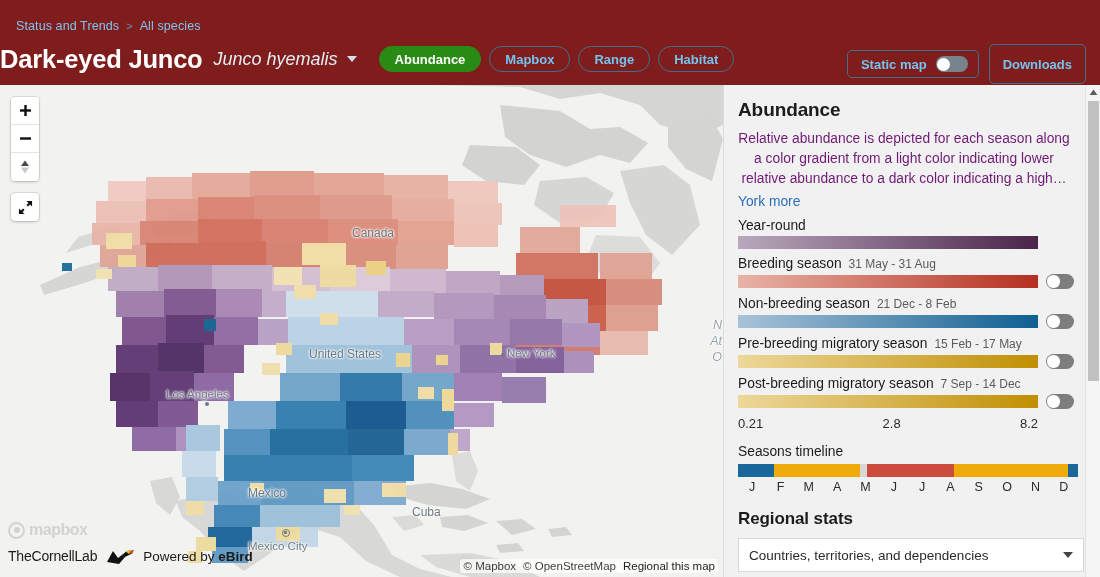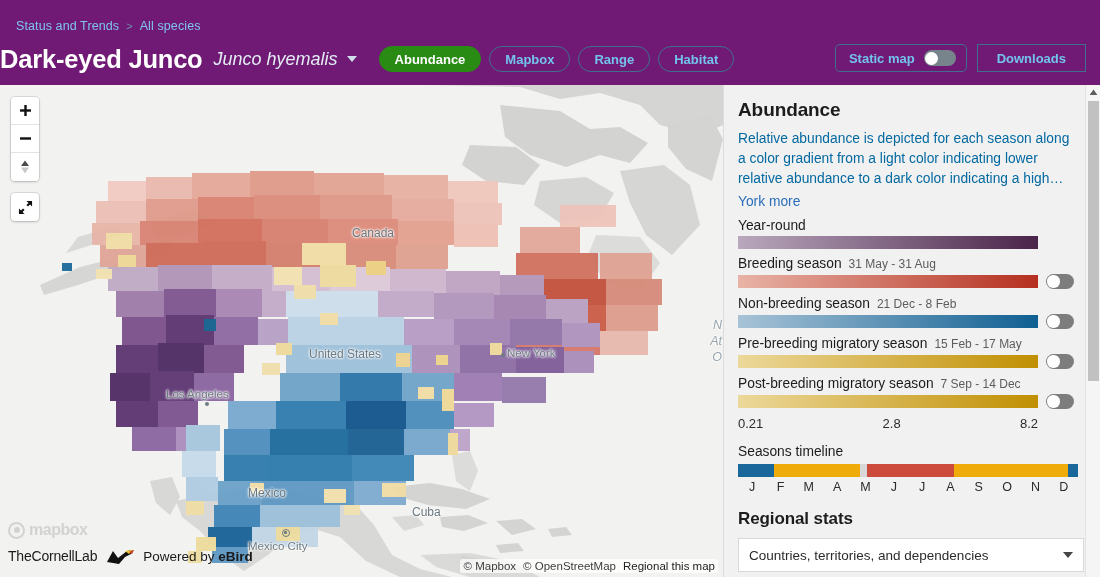--- a/index.html
+++ b/index.html
@@ -8,21 +8,21 @@
     width: 1100px; height: 577px;
     overflow: hidden;
     font-family: "Liberation Sans", sans-serif;
     background: #ffffff;
   }
   .app { position: relative; width: 1100px; height: 577px; overflow: hidden; }
 
   
   .header {
     position: absolute; left: 0; top: 0; width: 1100px; height: 85px;
-    background: #701a75;
+    background: #7f1d1d;
     color: #ffffff;
   }
   .breadcrumb {
     position: absolute; left: 16px; top: 19px;
     font-size: 12.5px; letter-spacing: .1px;
     display: flex; align-items: center; gap: 7px;
   }
   .breadcrumb a { color: #7fc4f0; text-decoration: none; }
   .breadcrumb .sep { color: #6d93ac; font-size: 11px; }
 
@@ -70,22 +70,22 @@
   .staticmap-label { font-size: 13px; font-weight: bold; color: #73c3ef; }
   .toggle {
     width: 32px; height: 16px; border-radius: 9px; background: #77848c;
     position: relative; flex: none;
   }
   .toggle .knob {
     position: absolute; left: 1.5px; top: 1.5px;
     width: 13px; height: 13px; border-radius: 50%; background: #fff;
   }
   .downloads-btn {
-    height: 28px; border: 1.4px solid #3f6f8d; border-radius: 0;
-    display: flex; align-items: center; padding: 0 19px;
+    height: 40px; border: 1.4px solid #3f6f8d; border-radius: 5px;
+    display: flex; align-items: center; padding: 0 13px;
     font-size: 13px; font-weight: bold; color: #73c3ef; cursor: pointer;
   }
 
   
   .map {
     position: absolute; left: 0; top: 85px; width: 723px; height: 492px;
     background: #f2f2f0; overflow: hidden;
   }
   .map-canvas { position: absolute; inset: 0; }
 
@@ -172,21 +172,21 @@
   }
   .panel-inner {
     position: absolute; left: 0; top: 0; width: 360px; height: 100%;
     padding: 14px 14px 0 14px;
   }
   .panel-h1 {
     font-size: 19px; font-weight: bold; color: #1c1c1c; margin-bottom: 8px;
     letter-spacing: -.1px;
   }
   .panel-desc {
-    font-size: 13.8px; line-height: 20px; color: #0369a1; margin-bottom: 3px;
+    font-size: 13.8px; line-height: 20px; color: #701a75; margin-bottom: 3px; text-align: center;
   }
   .learn-more {
     display: inline-block; font-size: 13.8px; color: #2a6ebb;
     cursor: pointer; margin-bottom: 9px;
   }
   .season-block { margin-bottom: 2px; }
   .season-labelrow {
     display: flex; align-items: baseline; gap: 7px; margin-bottom: 3px;
   }
   .season-name { font-size: 13.8px; color: #1c1c1c; }

